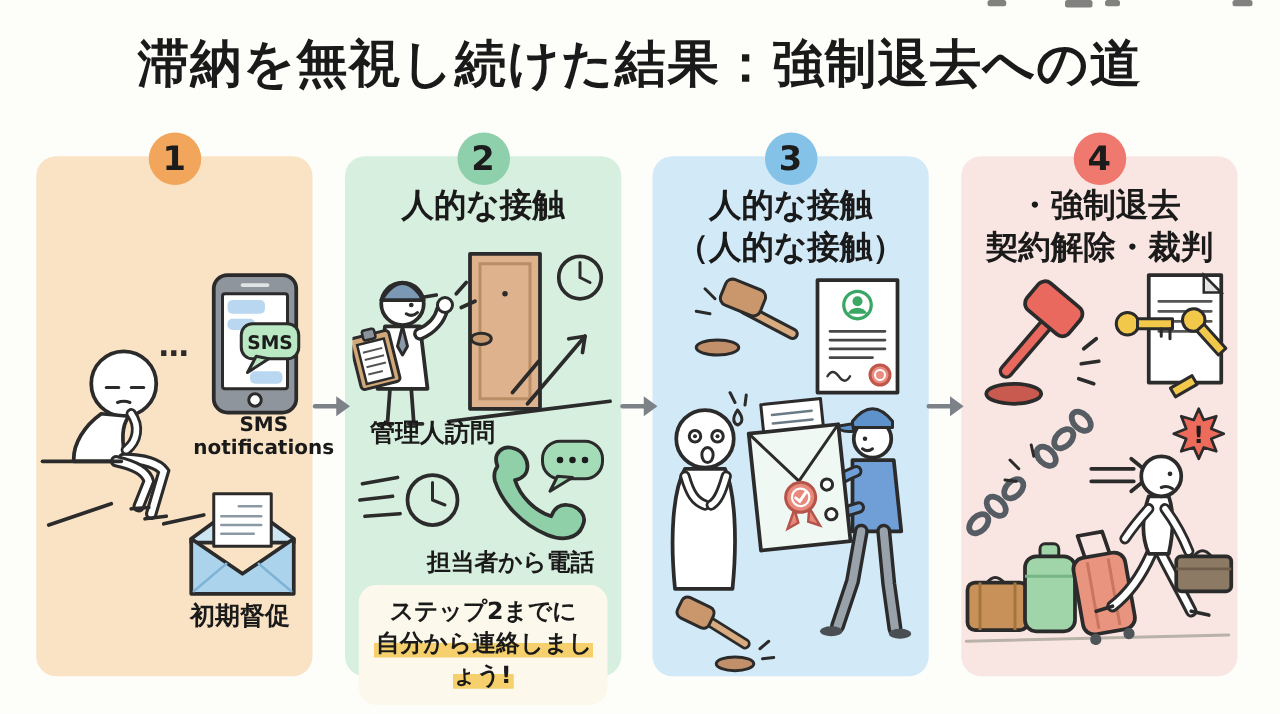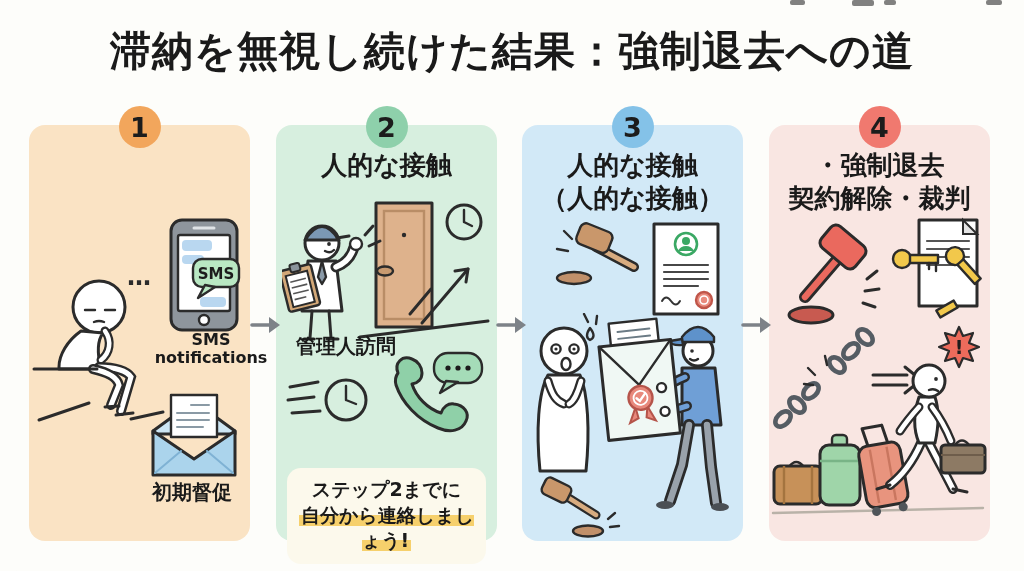--- a/index.html
+++ b/index.html
@@ -147,20 +147,21 @@
 
     <svg class="abs" style="left:110px;top:226px" width="100" height="90" viewBox="0 0 100 90">
       <rect class="sf2" x="48" y="2" width="48" height="30" rx="14" fill="#a5dcb8"></rect>
       <path class="sf2" d="M60,30 L54,42 L72,31 Z" fill="#a5dcb8"></path>
       <circle cx="62" cy="17" r="2.6" fill="#1c1c1c"></circle>
       <circle cx="72" cy="17" r="2.6" fill="#1c1c1c"></circle>
       <circle cx="82" cy="17" r="2.6" fill="#1c1c1c"></circle>
       <path class="sf" d="M12,22 C8,12 16,4 26,8 C32,10 36,16 36,22 C36,28 32,32 26,33 C30,46 42,58 55,62 C57,56 62,52 68,53 C78,54 84,62 80,70 C76,80 64,82 52,77 C32,69 16,52 10,34 C9,30 9,26 12,22 Z" fill="#8fd0a8"></path>
     </svg>
 
+    <div class="lbl phone-label">担当者から電話</div>
 
     <div class="callout">
       <div>ステップ2までに</div>
       <div><span class="hl">自分から連絡しましょう!</span></div>
     </div>
   </div>
 
   <div class="panel panel3">
     <div class="badge badge3">3</div>
     <div class="panel-heading">

